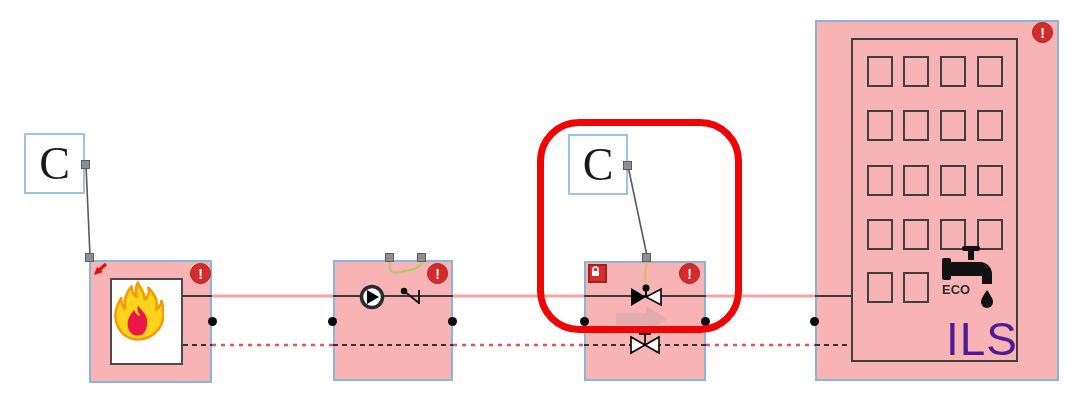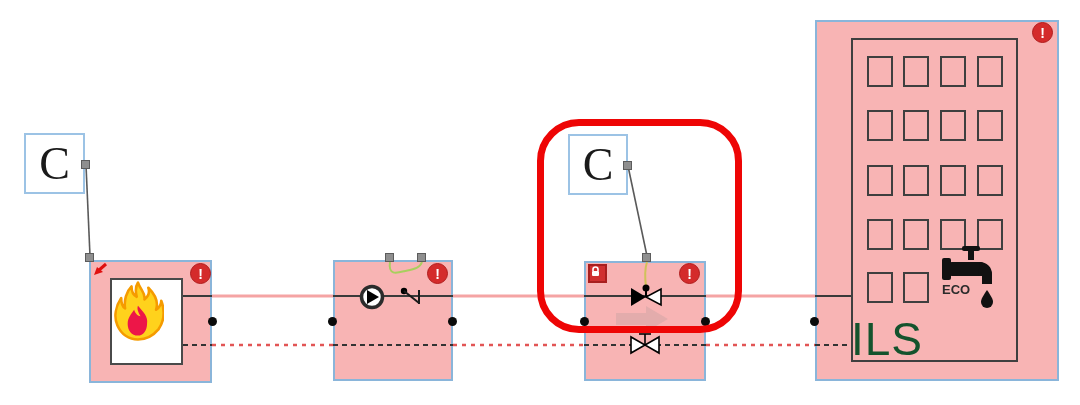--- a/index.html
+++ b/index.html
@@ -17,21 +17,21 @@
   
   .err-badge{position:absolute;width:21px;height:21px;border-radius:50%;background:#d42b2b;
              border:1px solid #b01d1d;box-sizing:border-box;color:#fff;font-weight:bold;
              font-size:14px;display:flex;align-items:center;justify-content:center;z-index:7;}
   .lock-badge{position:absolute;width:19px;height:19px;background:#d03030;border:2px solid #a81f1f;
               box-sizing:border-box;z-index:7;display:flex;align-items:center;justify-content:center;}
   
   .building-outline{position:absolute;border:2px solid #3f3f3f;box-sizing:border-box;}
   .window{position:absolute;width:26px;height:31px;border:2px solid #3f3f3f;box-sizing:border-box;}
   .ils-label{position:absolute;font-family:"Liberation Sans",sans-serif;font-size:46px;
-             color:#14532d;text-align:left;line-height:1;letter-spacing:1px;}
+             color:#4c1d95;text-align:right;line-height:1;letter-spacing:1px;}
   .fire-box{position:absolute;background:#fff;border:2px solid #4a4a4a;box-sizing:border-box;
             display:flex;align-items:center;justify-content:center;}
   
   .annotation{position:absolute;border:7px solid #ee0505;border-radius:42px;box-sizing:border-box;
               z-index:9;pointer-events:none;}
   svg{position:absolute;left:0;top:0;z-index:5;}
   .decor-svg{z-index:4;}
 </style>
 </head>
 <body>

